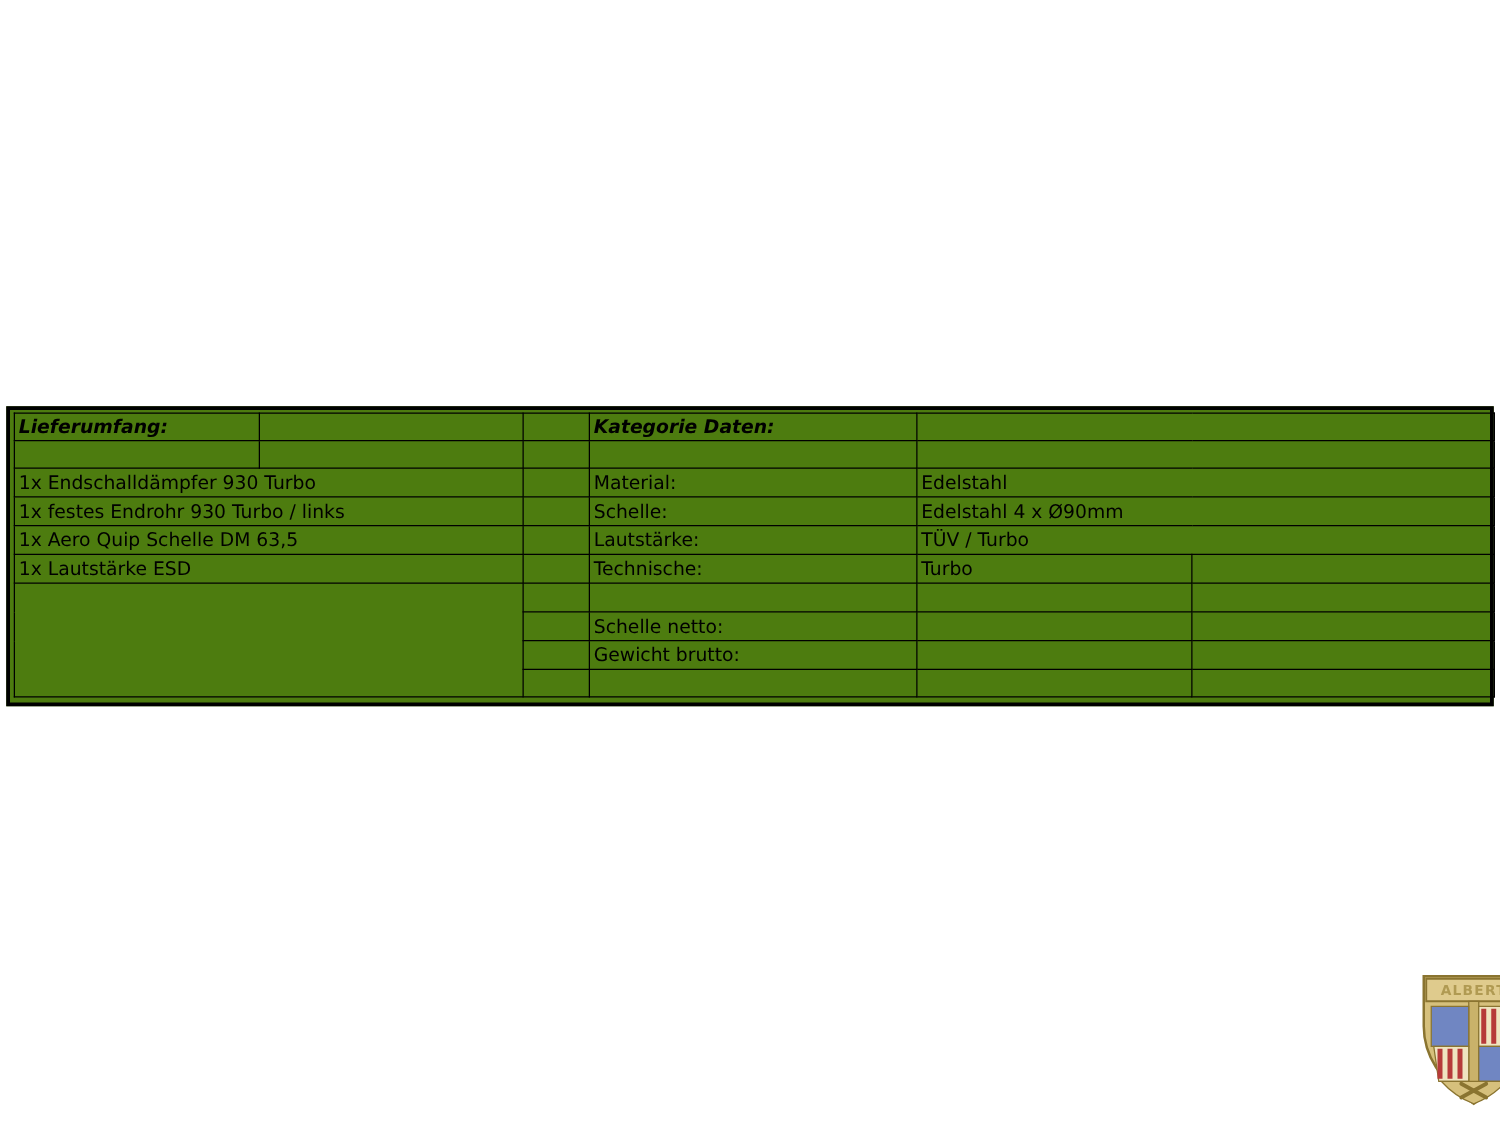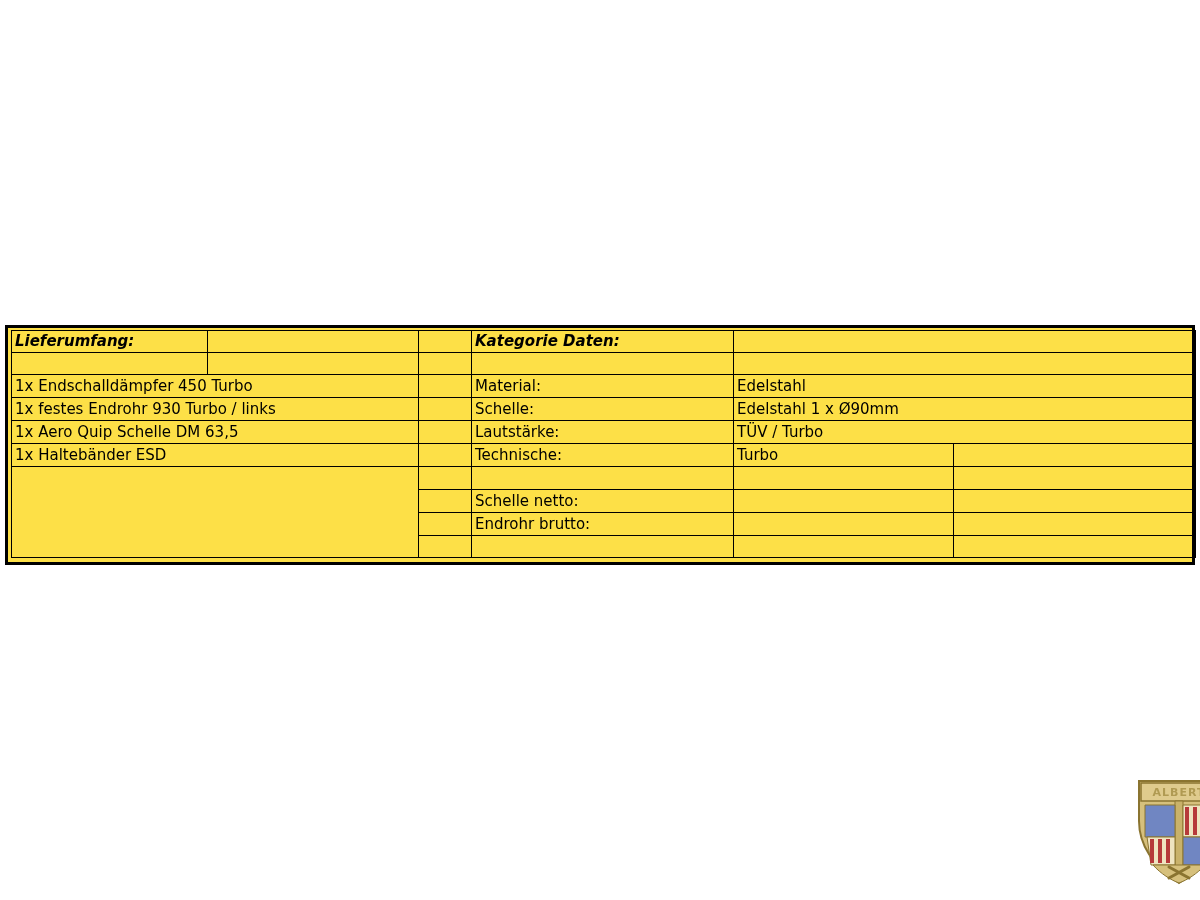--- a/index.html
+++ b/index.html
@@ -17,21 +17,21 @@
 
   
   #spec-frame {
     position: absolute;
     left: 5px;
     top: 325px;
     width: 1190px;
     height: 240px;
     border: 3px solid #000000;
     box-sizing: border-box;
-    background: #fde047;
+    background: #4d7c0f;
   }
 
   table.spec {
     position: absolute;
     left: 3px;
     top: 2px;
     width: 1184px;
     border-collapse: collapse;
     table-layout: fixed;
     font-size: 15px;
@@ -101,42 +101,42 @@
 
       <tr>
         <td></td>
         <td></td>
         <td class="noborder"></td>
         <td></td>
         <td colspan="2"></td>
       </tr>
 
       <tr class="tall">
-        <td colspan="2">1x Endschalldämpfer 450 Turbo</td>
+        <td colspan="2">1x Endschalldämpfer 930 Turbo</td>
         <td class="noborder"></td>
         <td>Material:</td>
         <td colspan="2">Edelstahl</td>
       </tr>
 
       <tr class="tall">
         <td colspan="2">1x festes Endrohr 930 Turbo / links</td>
         <td class="noborder"></td>
         <td>Schelle:</td>
-        <td colspan="2">Edelstahl 1 x Ø90mm</td>
+        <td colspan="2">Edelstahl 4 x Ø90mm</td>
       </tr>
 
       <tr class="tall">
         <td colspan="2">1x Aero Quip Schelle DM 63,5</td>
         <td class="noborder"></td>
         <td>Lautstärke:</td>
         <td colspan="2">TÜV / Turbo</td>
       </tr>
 
       <tr class="tall">
-        <td colspan="2">1x Haltebänder ESD</td>
+        <td colspan="2">1x Lautstärke ESD</td>
         <td class="noborder"></td>
         <td>Technische:</td>
         <td>Turbo</td>
         <td></td>
       </tr>
 
       <tr class="tall">
         <td colspan="2" rowspan="4" class="noborder" style="border-left:1px solid #000; border-right:1px solid #000; border-bottom:1px solid #000;"></td>
         <td></td>
         <td></td>
@@ -146,21 +146,21 @@
 
       <tr class="tall">
         <td></td>
         <td>Schelle netto:</td>
         <td></td>
         <td></td>
       </tr>
 
       <tr class="tall">
         <td></td>
-        <td>Endrohr brutto:</td>
+        <td>Gewicht brutto:</td>
         <td></td>
         <td></td>
       </tr>
 
       <tr>
         <td></td>
         <td></td>
         <td></td>
         <td></td>
       </tr>

